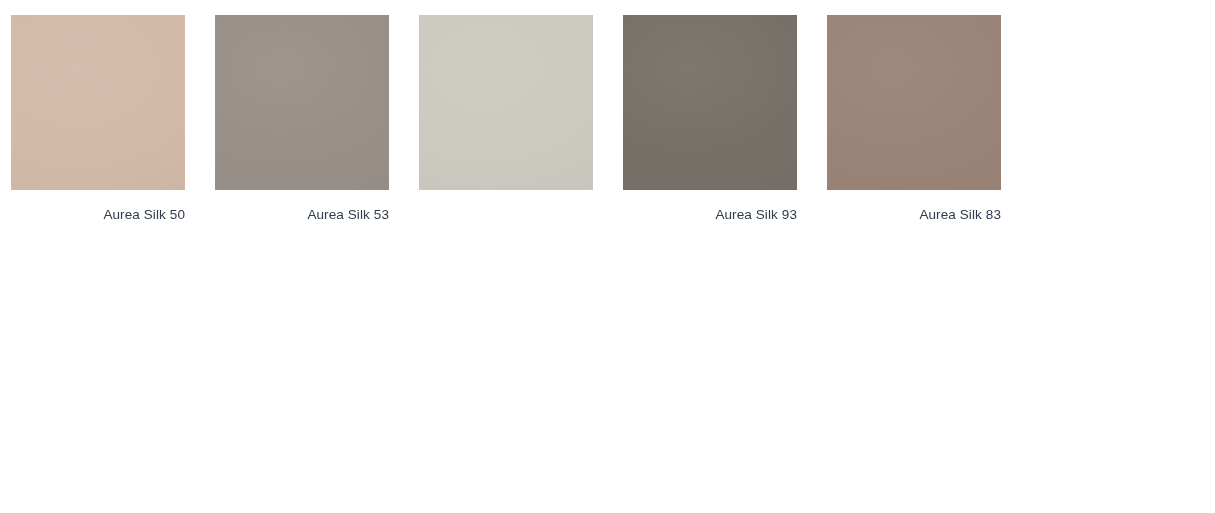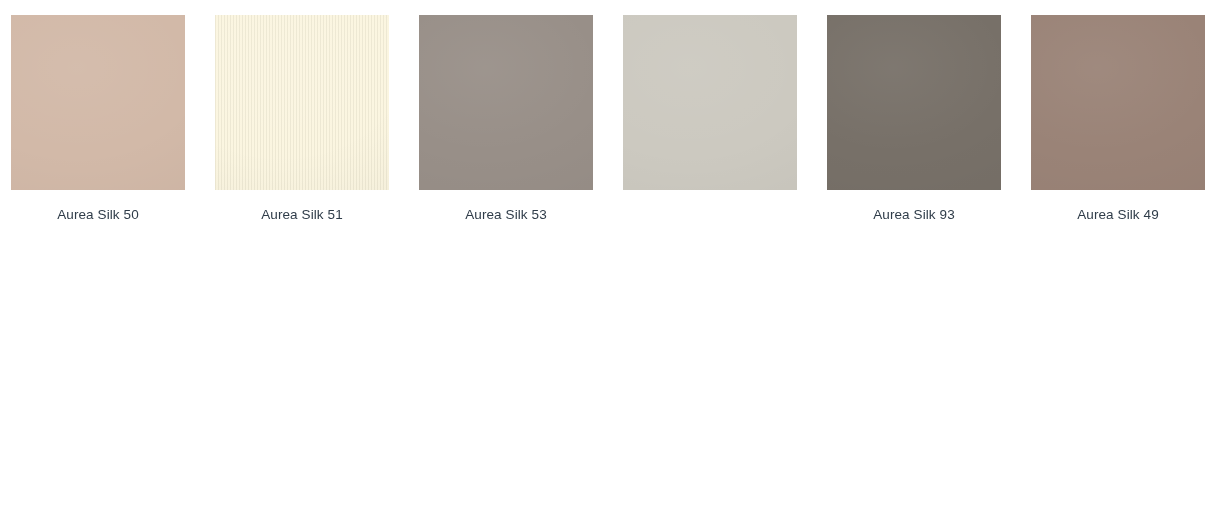--- a/index.html
+++ b/index.html
@@ -32,21 +32,21 @@
     flex-wrap: wrap;
     align-content: flex-start;
   }
 
   .swatch-card {
     width: 174px;
     margin-right: 30px;
     margin-bottom: 25px;
     display: flex;
     flex-direction: column;
-    align-items: center;
+    align-items: flex-end;
   }
 
   .swatch-chip {
     width: 174px;
     height: 175px;
     display: block;
     position: relative;
     overflow: hidden;
     background-color: #cccccc;
   }
@@ -97,27 +97,20 @@
 <div class="gallery">
   <div class="swatch-grid">
       <div class="swatch-card">
         <div class="swatch-chip" style="background-color: rgb(210, 185, 168);">
           <span class="texture"></span>
           <span class="sheen"></span>
         </div>
         <div class="swatch-label">Aurea Silk 50</div>
       </div>
       <div class="swatch-card">
-        <div class="swatch-chip textured" style="background-color: rgb(251, 245, 223);">
-          <span class="texture"></span>
-          <span class="sheen"></span>
-        </div>
-        <div class="swatch-label">Aurea Silk 51</div>
-      </div>
-      <div class="swatch-card">
         <div class="swatch-chip" style="background-color: rgb(152, 143, 136);">
           <span class="texture"></span>
           <span class="sheen"></span>
         </div>
         <div class="swatch-label">Aurea Silk 53</div>
       </div>
       <div class="swatch-card">
         <div class="swatch-chip" style="background-color: rgb(204, 201, 192);">
           <span class="texture"></span>
           <span class="sheen"></span>
@@ -128,16 +121,16 @@
           <span class="texture"></span>
           <span class="sheen"></span>
         </div>
         <div class="swatch-label">Aurea Silk 93</div>
       </div>
       <div class="swatch-card">
         <div class="swatch-chip" style="background-color: rgb(154, 131, 119);">
           <span class="texture"></span>
           <span class="sheen"></span>
         </div>
-        <div class="swatch-label">Aurea Silk 49</div>
+        <div class="swatch-label">Aurea Silk 83</div>
       </div>
     </div>
 </div>
 
 </body></html>

